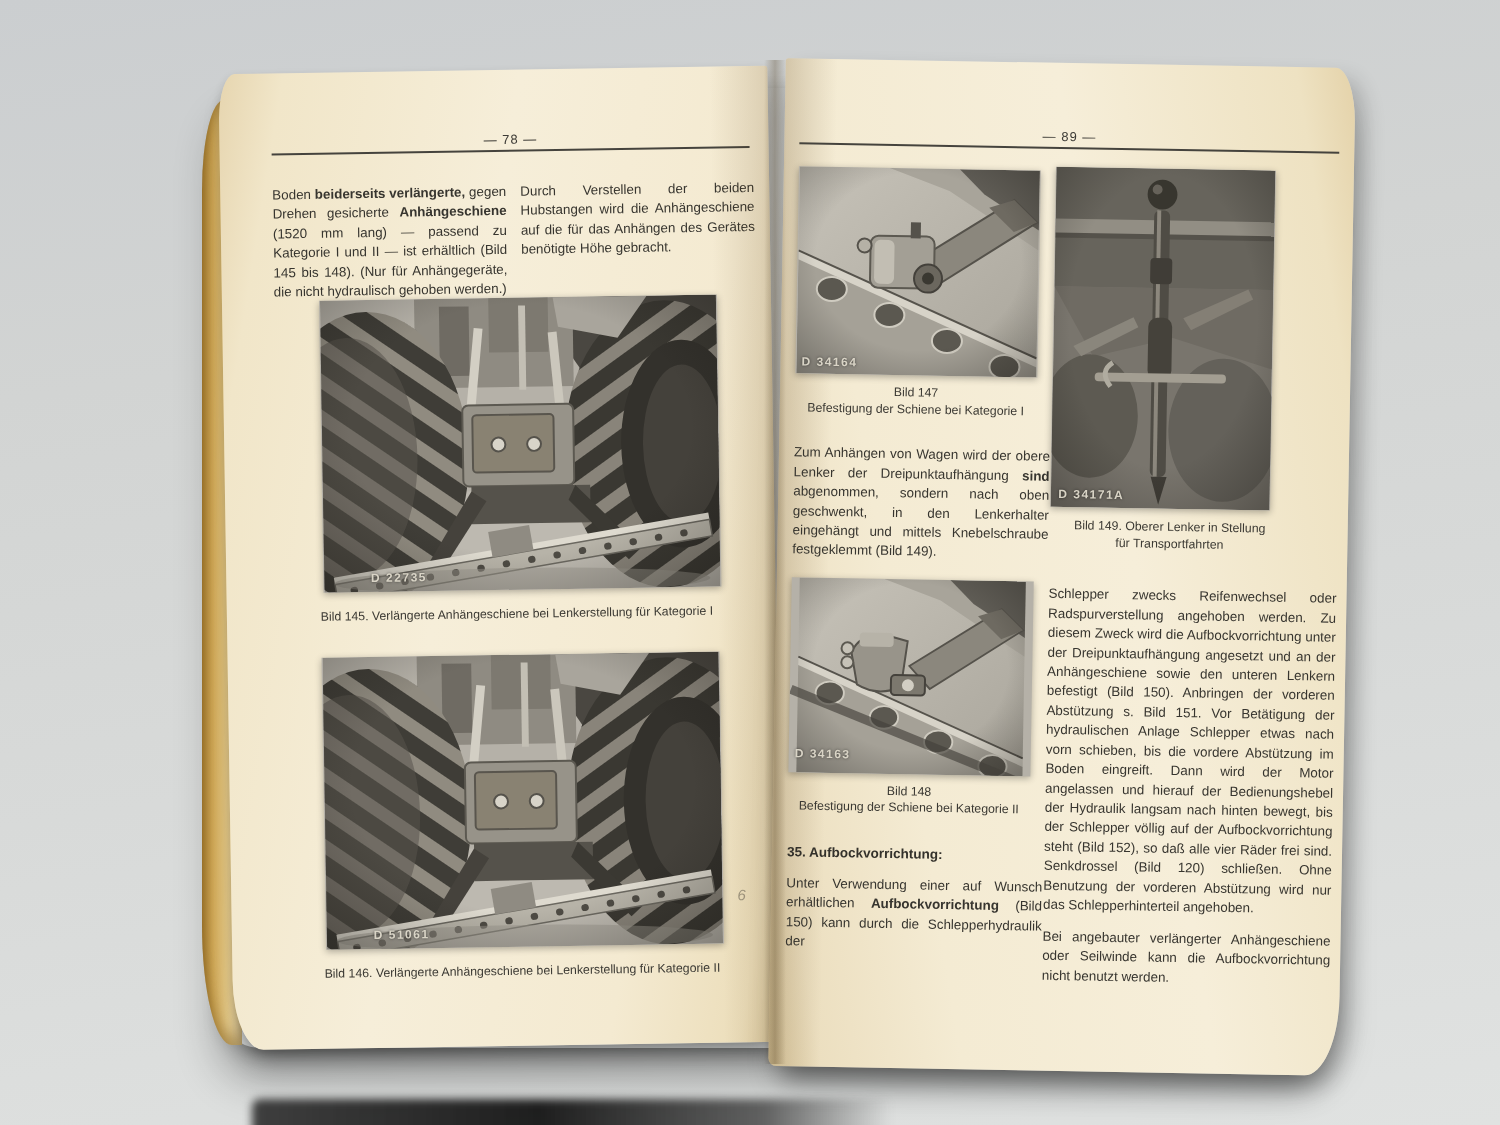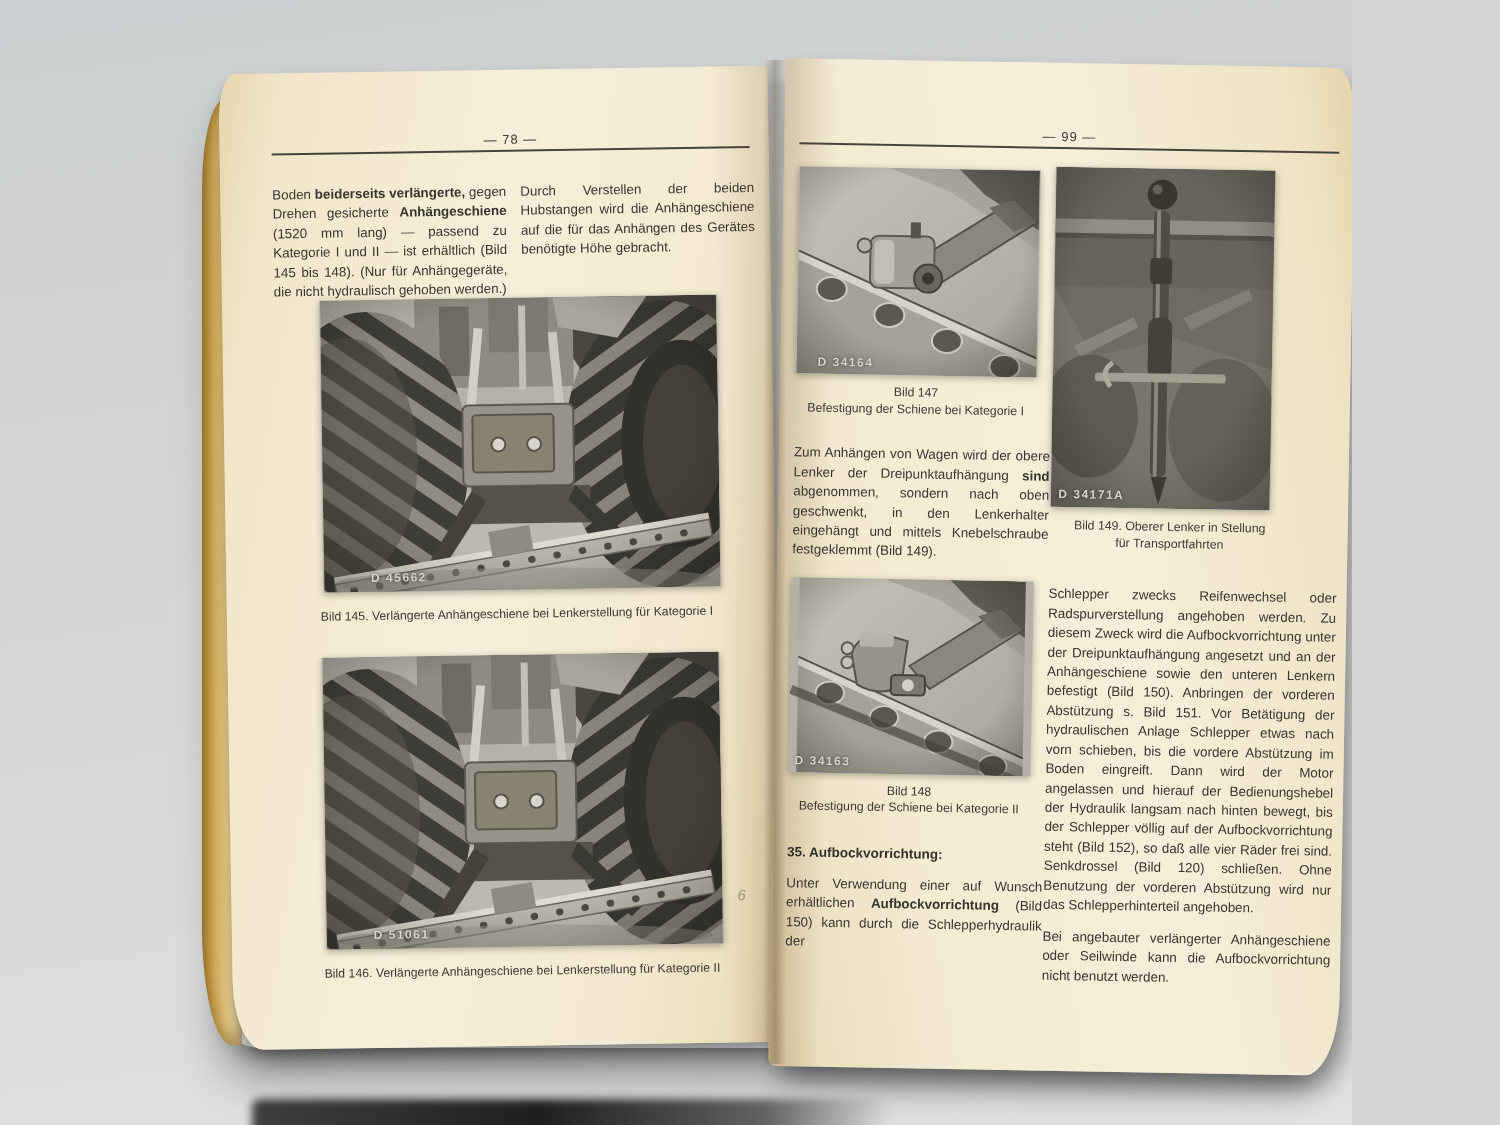--- a/index.html
+++ b/index.html
@@ -1,16 +1,16 @@
 <!DOCTYPE html>
 <html><head>
 <meta charset="utf-8">
 <style>
   html,body{margin:0;padding:0;background:#d4d6d5;}
-  .scene{position:relative;width:1352px;height:1125px;overflow:hidden;
+  .scene{position:relative;width:1500px;height:1125px;overflow:hidden;
     background:linear-gradient(172deg,#cbced0 0%,#d2d4d3 30%,#d8dad9 62%,#e0e2e1 100%);
     font-family:"Liberation Sans",sans-serif;color:#3a3833;}
   .table-shadow{position:absolute;left:252px;top:1099px;width:640px;height:40px;
     background:linear-gradient(90deg,rgba(45,45,45,.9) 0%,rgba(20,20,20,.95) 45%,rgba(55,55,55,.75) 80%,rgba(120,120,120,0) 100%);
     filter:blur(4px);border-radius:8px;}
   .book{position:absolute;left:200px;top:58px;width:1150px;height:1012px;}
   .book-under{position:absolute;left:20px;top:30px;width:1110px;height:960px;border-radius:40px;
     box-shadow:0 30px 45px rgba(0,0,0,.33),0 6px 18px rgba(0,0,0,.22);background:rgba(0,0,0,.05);}
   .edge-stack{position:absolute;left:2px;top:42px;width:40px;height:945px;
     background:linear-gradient(90deg,#ad8438 0%,#cfa857 28%,#e2c684 62%,#eedfb4 100%);
@@ -158,55 +158,55 @@
 
       <div class="cols" style="left:52px;top:112px;width:482px;">
         <p class="col body-text" style="margin:0;"><span>Boden </span><span class="b">beiderseits verlängerte,</span><span> gegen Drehen gesicherte </span><span class="b">Anhängeschiene</span><span> (1520 mm lang) — passend zu Kategorie I und II — ist erhältlich (Bild 145 bis 148). (Nur für Anhängegeräte, die nicht hydraulisch gehoben werden.)</span></p>
         <p class="col body-text" style="margin:0;">Durch Verstellen der beiden Hubstangen wird die Anhängeschiene auf die für das Anhängen des Gerätes benötigte Höhe gebracht.</p>
       </div>
 
       <div class="photo" style="position:absolute;left:97px;top:228px;width:398px;height:292px;">
         <svg viewBox="0 0 400 295">
             <use href="#sym-tractor"></use>
           </svg>
-        <div class="photo-label">D 45662</div>
+        <div class="photo-label">D 22735</div>
       </div>
       <div class="caption" style="left:30px;top:536px;width:520px;">Bild 145. Verlängerte Anhängeschiene bei Lenkerstellung für Kategorie I</div>
 
       <div class="photo" style="position:absolute;left:94px;top:585px;width:398px;height:292px;">
         <svg viewBox="0 0 400 295">
             <use href="#sym-tractor"></use>
           </svg>
         <div class="photo-label">D 51061</div>
       </div>
       <div class="caption" style="left:30px;top:893px;width:520px;">Bild 146. Verlängerte Anhängeschiene bei Lenkerstellung für Kategorie II</div>
 
       <div class="pencil" style="left:506px;top:820px;">6</div>
     </div>
 
     <div class="page page-right">
       <div class="page-head" style="left:15px;top:66px;width:540px;">
-        <span>— 99 —</span>
+        <span>— 89 —</span>
         <div class="head-rule"></div>
       </div>
 
       <div style="position:absolute;left:15px;top:108px;width:256px;">
         <div class="photo" style="width:242px;height:207px;">
           <svg viewBox="0 0 240 207">
             <use href="#sym-rail"></use>
             <g transform="translate(72,58)">
               <rect x="0" y="10" width="64" height="52" rx="8" fill="#a39f95" stroke="#5c5951" stroke-width="2"></rect>
               <rect x="4" y="14" width="20" height="44" rx="6" fill="#c2beb3"></rect>
               <circle cx="-6" cy="20" r="7" fill="#b5b1a6" stroke="#55524b" stroke-width="2"></circle>
               <circle cx="58" cy="52" r="14" fill="#6b675e" stroke="#44413b" stroke-width="2"></circle>
               <circle cx="58" cy="52" r="6" fill="#3a3831"></circle>
               <rect x="40" y="-4" width="10" height="16" fill="#55524b"></rect>
             </g>
           </svg>
-          <div class="photo-label" style="left:6px;bottom:5px;margin-left:16px;">D 34164</div>
+          <div class="photo-label" style="left:6px;bottom:5px;">D 34164</div>
         </div>
         <div class="caption" style="position:static;width:242px;margin-top:9px;">
           <span class="cap-line">Bild 147</span>
           <span class="cap-line">Befestigung der Schiene bei Kategorie I</span>
         </div>
 
         <p class="body-text" style="margin:27px 0 0 0;"><span>Zum Anhängen von Wagen wird der obere Lenker der Dreipunktaufhängung </span><span class="b">sind</span><span> abgenommen, sondern nach oben geschwenkt, in den Lenkerhalter eingehängt und mittels Knebelschraube festgeklemmt (Bild 149).</span></p>
 
         <div class="photo" style="width:242px;height:195px;margin-top:18px;">
           <svg viewBox="0 0 240 195">
@@ -214,21 +214,21 @@
             <line x1="0" y1="112" x2="240" y2="205" stroke="#44413b" stroke-width="9" opacity="0.65"></line>
             <g transform="translate(60,52)">
               <path d="M0,22 q8,-20 34,-18 l22,6 -6,46 q-24,10 -44,-2 z" fill="#98948a" stroke="#55524b" stroke-width="2"></path>
               <rect x="8" y="2" width="34" height="14" rx="4" fill="#b7b3a8"></rect>
               <circle cx="-4" cy="18" r="6" fill="#c6c2b7" stroke="#5c5951" stroke-width="2"></circle>
               <circle cx="-4" cy="32" r="6" fill="#c6c2b7" stroke="#5c5951" stroke-width="2"></circle>
               <rect x="40" y="44" width="34" height="20" rx="4" fill="#7c786e" stroke="#45423c" stroke-width="2"></rect>
               <circle cx="57" cy="54" r="6" fill="#d2cec3"></circle>
             </g>
           </svg>
-          <div class="photo-label" style="left:6px;bottom:5px;">D 34163</div>
+          <div class="photo-label" style="left:6px;bottom:12px;">D 34163</div>
         </div>
         <div class="caption" style="position:static;width:242px;margin-top:9px;">
           <span class="cap-line">Bild 148</span>
           <span class="cap-line">Befestigung der Schiene bei Kategorie II</span>
         </div>
 
         <div class="heading" style="margin-top:30px;">35. Aufbockvorrichtung:</div>
         <p class="body-text" style="margin:14px 0 0 0;"><span>Unter Verwendung einer auf Wunsch erhältlichen </span><span class="b">Aufbockvorrichtung</span><span> (Bild 150) kann durch die Schlepperhydraulik der</span></p>
       </div>
 

